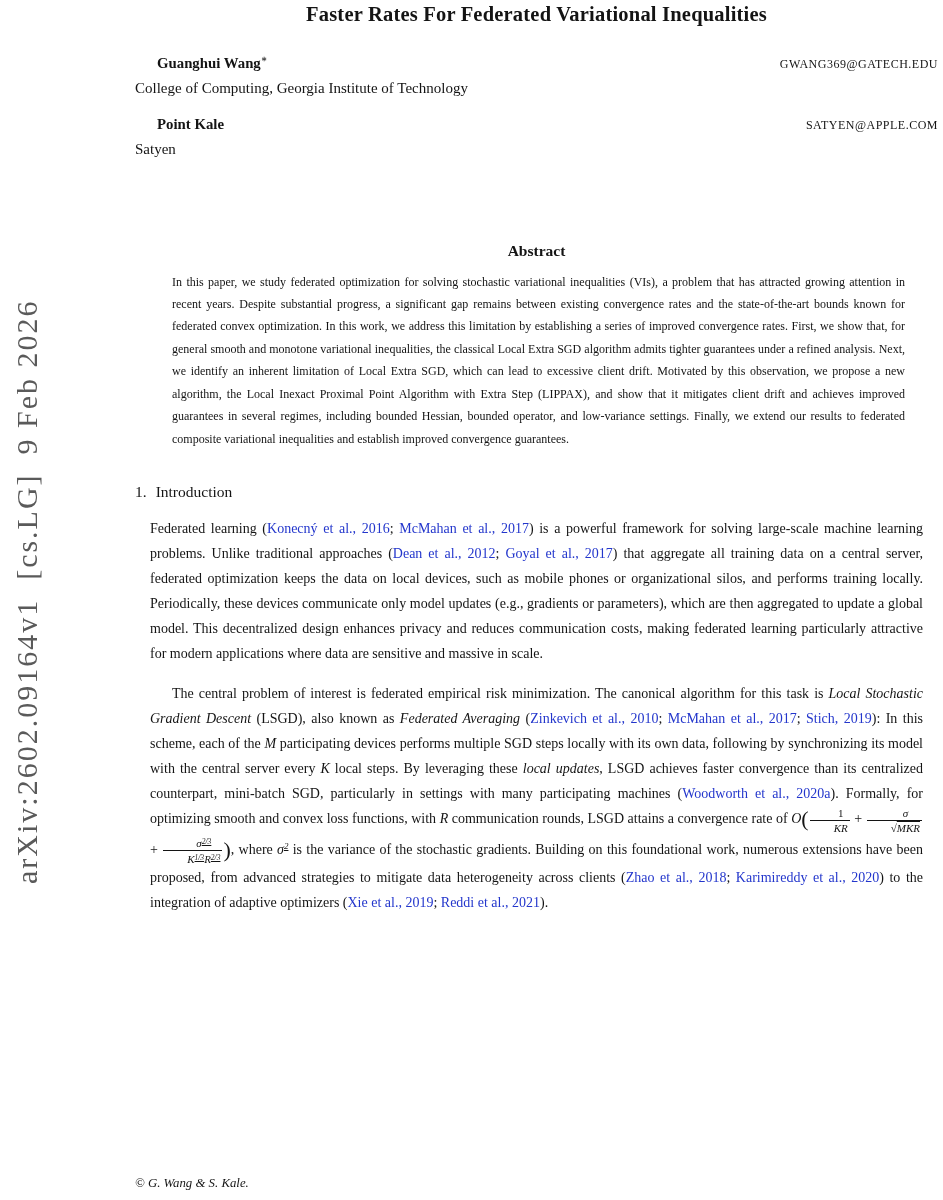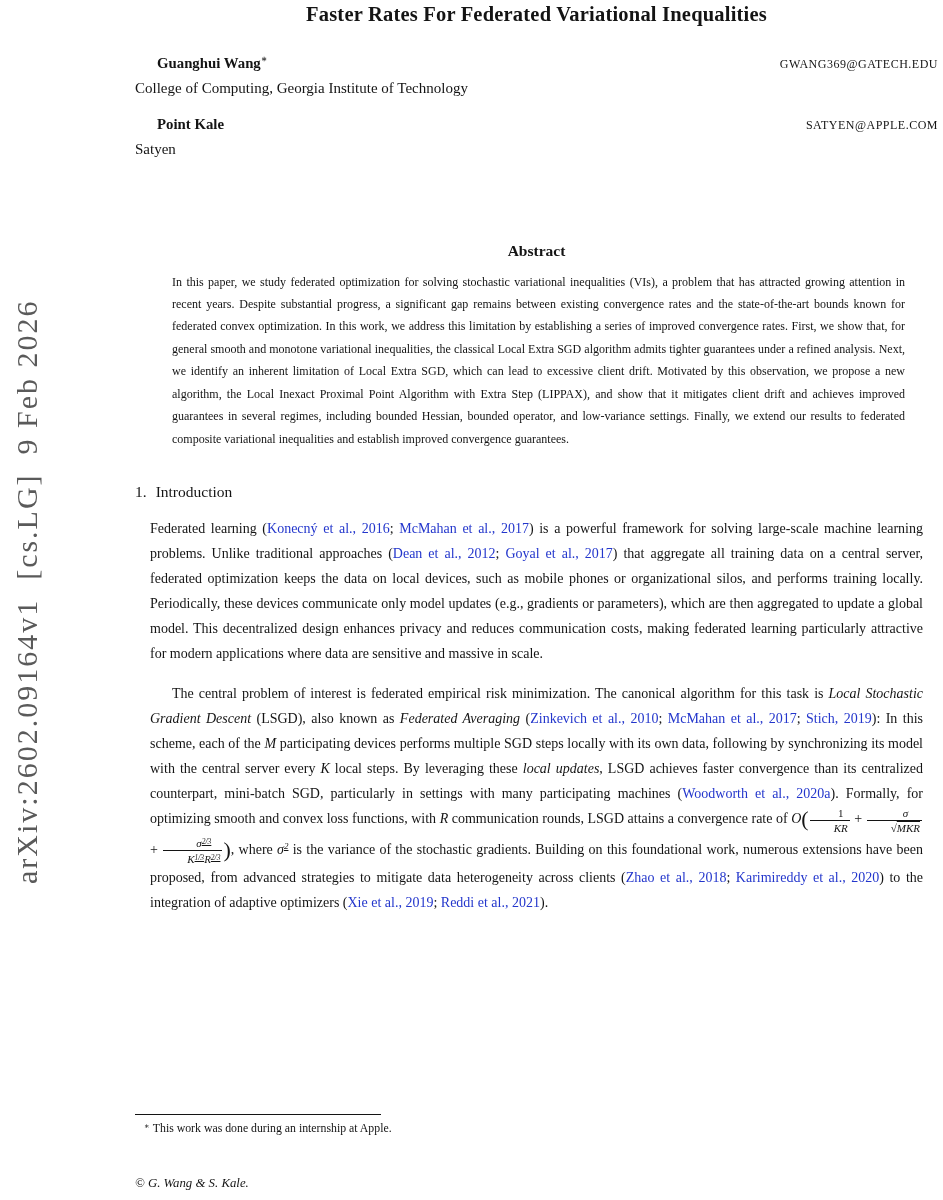--- a/index.html
+++ b/index.html
@@ -158,20 +158,16 @@
 
     <p class="abstract-text">In this paper, we study federated optimization for solving stochastic variational inequalities (VIs), a problem that has attracted growing attention in recent years. Despite substantial progress, a significant gap remains between existing convergence rates and the state-of-the-art bounds known for federated convex optimization. In this work, we address this limitation by establishing a series of improved convergence rates. First, we show that, for general smooth and monotone variational inequalities, the classical Local Extra SGD algorithm admits tighter guarantees under a refined analysis. Next, we identify an inherent limitation of Local Extra SGD, which can lead to excessive client drift. Motivated by this observation, we propose a new algorithm, the Local Inexact Proximal Point Algorithm with Extra Step (LIPPAX), and show that it mitigates client drift and achieves improved guarantees in several regimes, including bounded Hessian, bounded operator, and low-variance settings. Finally, we extend our results to federated composite variational inequalities and establish improved convergence guarantees.</p>
 
     <h2 class="section-heading"><span class="sec-num">1.</span><span>Introduction</span></h2>
 
     <p class="body-par"><span class="seg-n">Federated learning (</span><span class="seg-c" style="color: rgb(35, 54, 204);">Konecný et al., 2016</span><span class="seg-n">; </span><span class="seg-c" style="color: rgb(35, 54, 204);">McMahan et al., 2017</span><span class="seg-n">) is a powerful framework for solving large-scale machine learning problems. Unlike traditional approaches (</span><span class="seg-c" style="color: rgb(35, 54, 204);">Dean et al., 2012</span><span class="seg-n">; </span><span class="seg-c" style="color: rgb(35, 54, 204);">Goyal et al., 2017</span><span class="seg-n">) that aggregate all training data on a central server, federated optimization keeps the data on local devices, such as mobile phones or organizational silos, and performs training locally. Periodically, these devices communicate only model updates (e.g., gradients or parameters), which are then aggregated to update a global model. This decentralized design enhances privacy and reduces communication costs, making federated learning particularly attractive for modern applications where data are sensitive and massive in scale.</span></p>
     <p class="body-par"><span class="seg-n">The central problem of interest is federated empirical risk minimization. The canonical algorithm for this task is </span><span class="seg-i">Local Stochastic Gradient Descent</span><span class="seg-n"> (LSGD), also known as </span><span class="seg-i">Federated Averaging</span><span class="seg-n"> (</span><span class="seg-c" style="color: rgb(35, 54, 204);">Zinkevich et al., 2010</span><span class="seg-n">; </span><span class="seg-c" style="color: rgb(35, 54, 204);">McMahan et al., 2017</span><span class="seg-n">; </span><span class="seg-c" style="color: rgb(35, 54, 204);">Stich, 2019</span><span class="seg-n">): In this scheme, each of the </span><span class="seg-m">M</span><span class="seg-n"> participating devices performs multiple SGD steps locally with its own data, following by synchronizing its model with the central server every </span><span class="seg-m">K</span><span class="seg-n"> local steps. By leveraging these </span><span class="seg-i">local updates</span><span class="seg-n">, LSGD achieves faster convergence than its centralized counterpart, mini-batch SGD, particularly in settings with many participating machines (</span><span class="seg-c" style="color: rgb(35, 54, 204);">Woodworth et al., 2020a</span><span class="seg-n">). Formally, for optimizing smooth and convex loss functions, with </span><span class="seg-m">R</span><span class="seg-n"> communication rounds, LSGD attains a convergence rate of </span><span class="seg-m">O</span><span class="seg-bigp">(</span><span class="frac"><span class="num"><span class="seg-n">1</span></span><span class="den"><span class="seg-m">KR</span></span></span><span class="seg-n"> + </span><span class="frac"><span class="num"><span class="seg-m">σ</span></span><span class="den"><span class="sqrt">√<span class="ol">MKR</span></span></span></span><span class="seg-n"> + </span><span class="frac"><span class="num"><span class="seg-m">σ</span><span class="seg-sup">2/3</span></span><span class="den"><span class="seg-m">K</span><span class="seg-sup">1/3</span><span class="seg-m">R</span><span class="seg-sup">2/3</span></span></span><span class="seg-bigp">)</span><span class="seg-n">, where </span><span class="seg-m">σ</span><span class="seg-sup">2</span><span class="seg-n"> is the variance of the stochastic gradients. Building on this foundational work, numerous extensions have been proposed, from advanced strategies to mitigate data heterogeneity across clients (</span><span class="seg-c" style="color: rgb(35, 54, 204);">Zhao et al., 2018</span><span class="seg-n">; </span><span class="seg-c" style="color: rgb(35, 54, 204);">Karimireddy et al., 2020</span><span class="seg-n">) to the integration of adaptive optimizers (</span><span class="seg-c" style="color: rgb(35, 54, 204);">Xie et al., 2019</span><span class="seg-n">; </span><span class="seg-c" style="color: rgb(35, 54, 204);">Reddi et al., 2021</span><span class="seg-n">).</span></p>
 
   </div>
 
-  <div class="footnote-block">
-    <div class="footnote-rule"></div>
-    <p class="footnote"><span class="fn-mark">∗</span><span>This work was done during an internship at Apple.</span></p>
-  </div>
 
   <div class="footer">© G. Wang &amp; S. Kale.</div>
 
 </div>
 
 </body></html>

